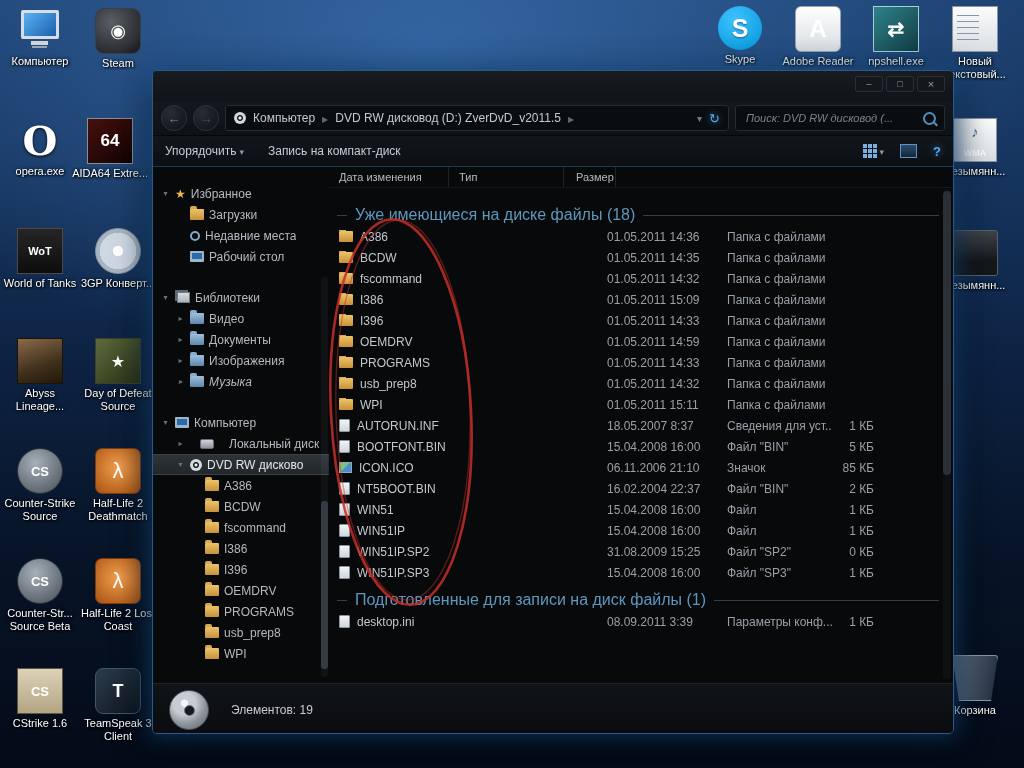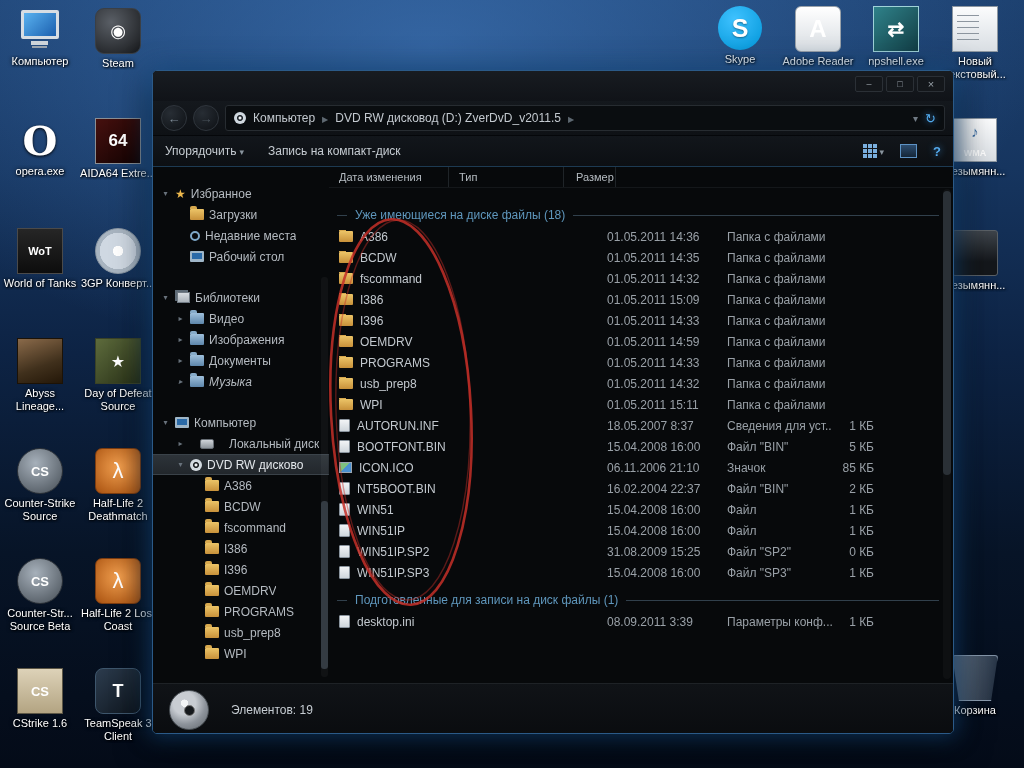--- a/index.html
+++ b/index.html
@@ -102,21 +102,21 @@
   .si-dvd{width:12px;height:12px;flex:none;border-radius:50%;background:radial-gradient(circle,#f2f4f6 0 18%,#1c2024 19% 34%,#d3dae0 35% 74%,#98a2ac 100%);}
 
   .filepanel{flex:1;position:relative;overflow:hidden;}
   .colheads{height:20px;display:flex;align-items:center;color:#b6bcc2;font-size:11px;border-bottom:1px solid #14171a;}
   .ch{height:100%;display:flex;align-items:center;box-sizing:border-box;border-right:1px solid #1f2428;padding-left:10px;}
   .c-name{width:268px;}
   .c-date{width:120px;}
   .c-type{width:115px;}
   .c-size{width:52px;padding-left:12px;}
   .c-rest{flex:1;border-right:none;}
-  .grouphead{display:flex;align-items:center;gap:8px;color:#5f97bd;font-size:12px;height:22px;margin:16px 14px 0 8px;}
+  .grouphead{display:flex;align-items:center;gap:8px;color:#5f97bd;font-size:16px;height:22px;margin:16px 14px 0 8px;}
   .grouphead.gh2{margin-top:6px;}
   .ln1{width:10px;height:1px;background:#31404c;flex:none;}
   .ln2{flex:1;height:1px;background:#31404c;}
   .frow{height:21px;display:flex;align-items:center;font-size:12px;color:#c2c8ce;}
   .fc{box-sizing:border-box;white-space:nowrap;overflow:hidden;}
   .fc-name{width:268px;display:flex;align-items:center;gap:7px;padding-left:10px;}
   .fc-date{width:120px;color:#99a0a7;padding-left:10px;}
   .fc-type{width:115px;color:#99a0a7;padding-left:10px;}
   .fc-size{width:52px;color:#99a0a7;text-align:right;padding-right:10px;}
   .vscroll{position:absolute;right:2px;top:22px;bottom:4px;width:8px;background:rgba(255,255,255,.03);border-radius:4px;}
@@ -140,21 +140,21 @@
         <div class="dlabel">Компьютер</div>
       </div>
       <div class="dcell" style="left: 80px; top: 8px;">
         <div class="ic ic-steam">◉</div>
         <div class="dlabel">Steam</div>
       </div>
       <div class="dcell" style="left: 2px; top: 118px;">
         <div class="ic ic-opera">O</div>
         <div class="dlabel">opera.exe</div>
       </div>
-      <div class="dcell" style="left: 80px; top: 118px;">
+      <div class="dcell" style="left: 72px; top: 118px; text-align: right;">
         <div class="ic ic-aida64">64</div>
         <div class="dlabel">AIDA64 Extre...</div>
       </div>
       <div class="dcell" style="left: 2px; top: 228px;">
         <div class="ic ic-wot">WoT</div>
         <div class="dlabel">World of Tanks</div>
       </div>
       <div class="dcell" style="left: 80px; top: 228px;">
         <div class="ic ic-3gp">♪</div>
         <div class="dlabel">3GP Конверт...</div>
@@ -253,20 +253,24 @@
         <span id="crumbs" style="display:flex;align-items:center;gap:7px;">
             <span class="crumb">Компьютер</span>
             <span class="csep"></span>
             <span class="crumb">DVD RW дисковод (D:) ZverDvD_v2011.5</span>
             <span class="csep"></span>
           </span>
         <span class="bc-spacer"></span>
         <span class="bc-dd"></span>
         <span class="bc-refresh"></span>
       </div>
+      <div class="searchbox">
+        <input type="text" placeholder="Поиск: DVD RW дисковод (..." style="">
+        <span class="mag"></span>
+      </div>
     </div>
 
     <div class="toolbar">
       <span class="tbbtn">
         <span>Упорядочить</span>
         <span class="dd"></span>
       </span>
       <span class="tbbtn">
         <span>Запись на компакт-диск</span>
       </span>
@@ -313,26 +317,26 @@
             <span class="slabel">Библиотеки</span>
           </div>
           <div class="srow" style="padding-left: 23px;">
             <span class="exp exp-closed"></span>
             <span class="si-media"></span>
             <span class="slabel">Видео</span>
           </div>
           <div class="srow" style="padding-left: 23px;">
             <span class="exp exp-closed"></span>
             <span class="si-media"></span>
-            <span class="slabel">Изображения</span>
+            <span class="slabel">Документы</span>
           </div>
           <div class="srow" style="padding-left: 23px;">
             <span class="exp exp-closed"></span>
             <span class="si-media"></span>
-            <span class="slabel">Документы</span>
+            <span class="slabel">Изображения</span>
           </div>
           <div class="srow" style="padding-left: 23px; font-style: italic;">
             <span class="exp exp-closed"></span>
             <span class="si-media"></span>
             <span class="slabel">Музыка</span>
           </div>
           <div class="srow section" style="padding-left: 8px;">
             <span class="exp exp-open"></span>
             <span class="si-computer"></span>
             <span class="slabel">Компьютер</span>

